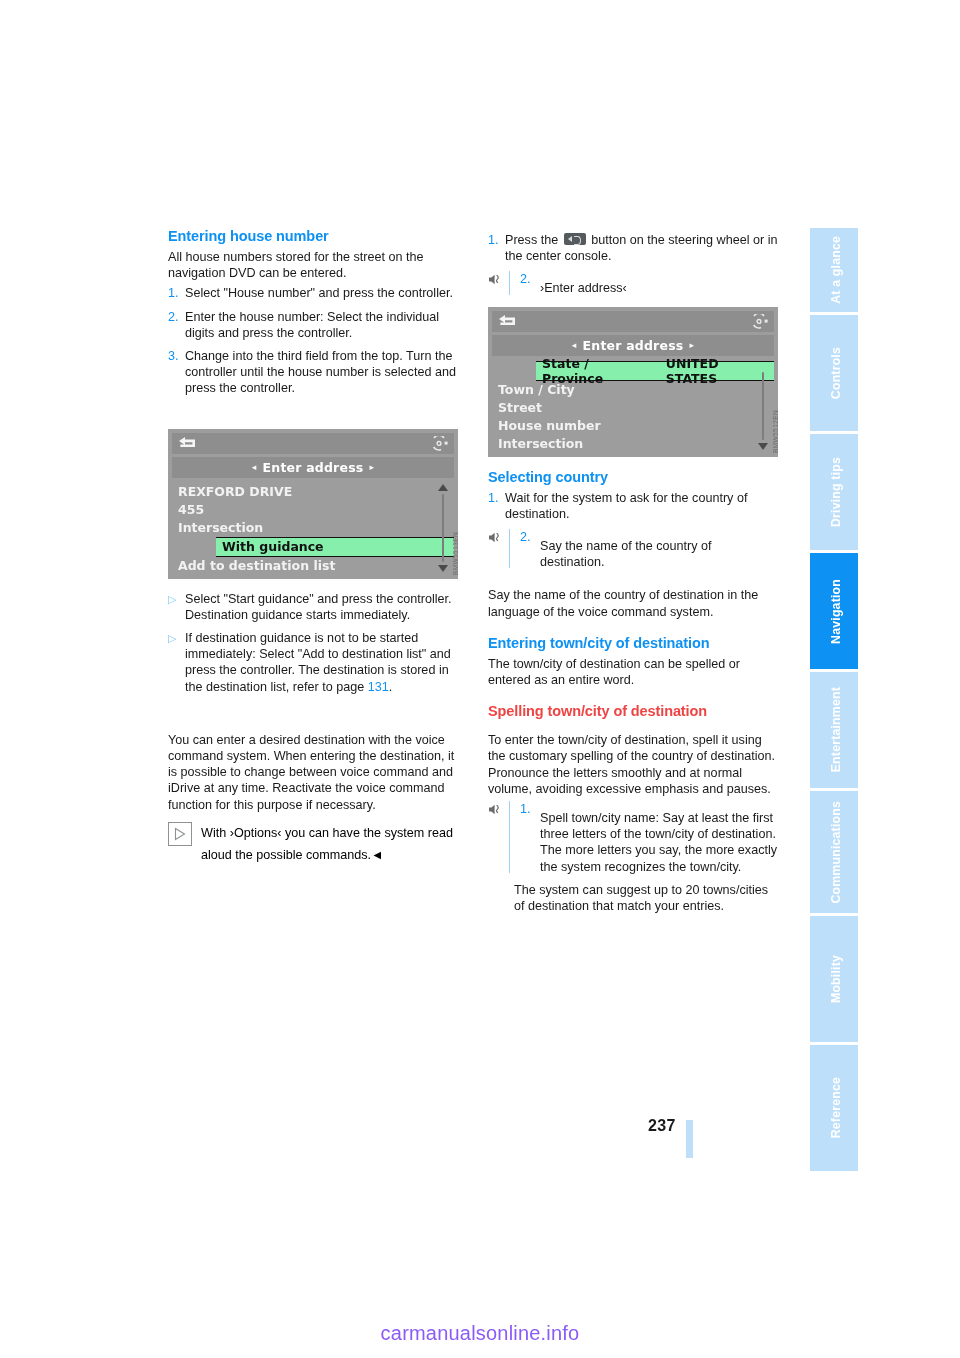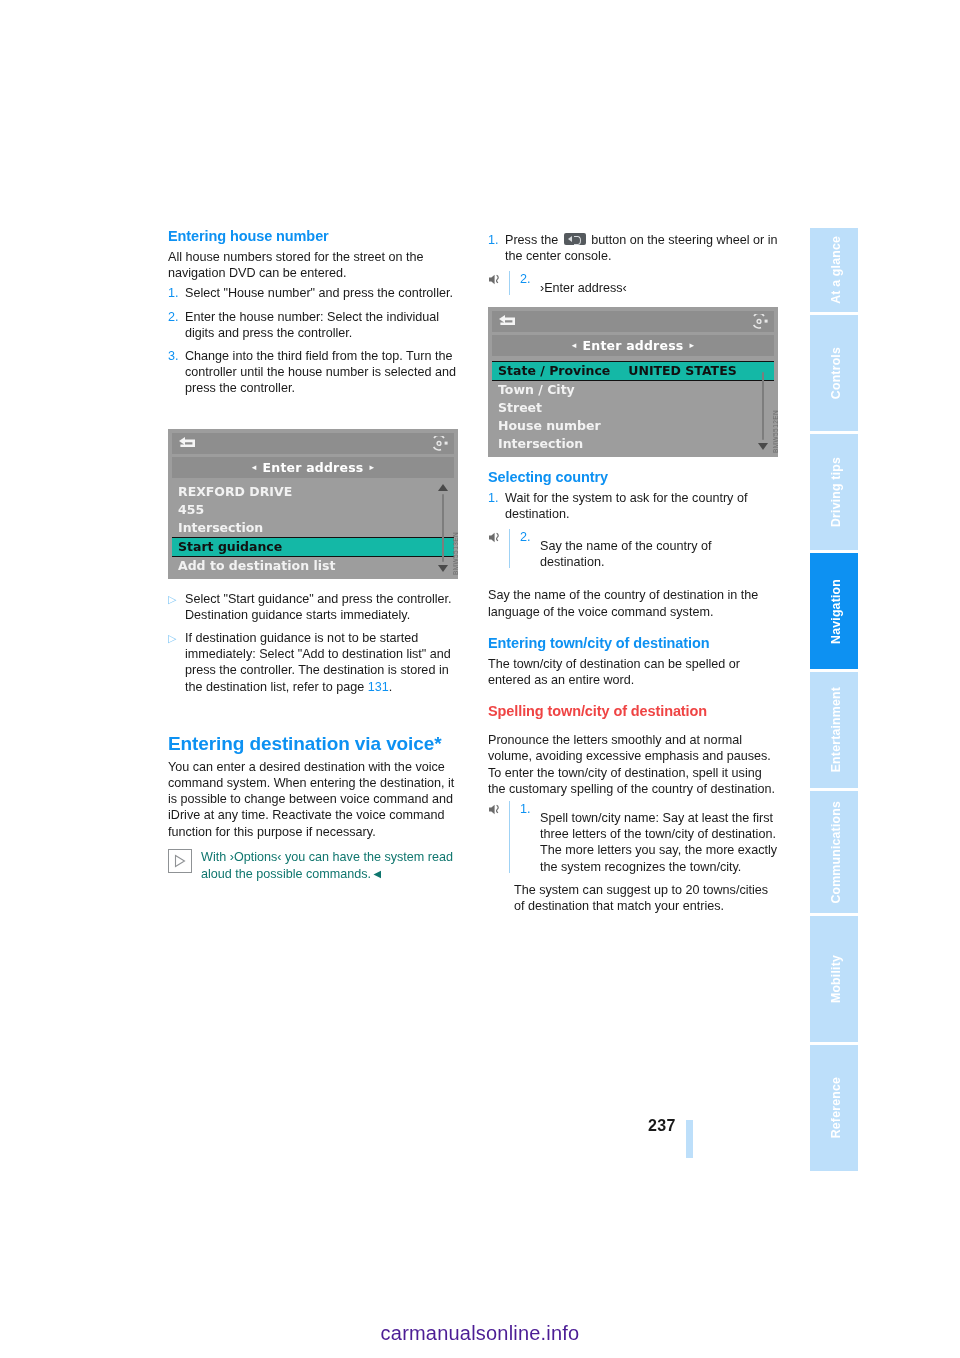--- a/index.html
+++ b/index.html
@@ -176,22 +176,22 @@
     border-top: 6.5px solid transparent;
     border-bottom: 6.5px solid transparent;
     border-left: 10px solid transparent;
     border-left-color: transparent;
     box-sizing: border-box;
   }
   .note-icon svg { position: absolute; left: 4px; top: 4px; }
   .note-txt {
     flex: 1 1 auto;
     font-size: 12.6px;
-    line-height: 17px;
-    color: #0f766e;
+    line-height: 22px;
+    color: #000000;
   }
   .pagelink { color: #0d91f2; margin-top: 36px; }
 
   
   .idrive {
     width: 290px;
     position: relative;
     background: #9d9d9d;
     font-family: "DejaVu Sans", sans-serif;
     margin: 10px 0 12px 0;
@@ -232,25 +232,26 @@
     display: flex;
     align-items: center;
     padding: 0 6px;
     color: #f2f2f2;
     font-size: 12.5px;
     font-weight: bold;
     box-sizing: border-box;
     position: relative;
   }
   .idrive-row.selected {
-    background: #14b8a6;
+    background: #86efac;
     color: #111111;
     border-top: 1.5px solid #111;
     border-bottom: 1.5px solid #111;
     height: 20px;
+    margin-left: 44px;
   }
   .idrive-row .val {
     margin-left: 18px;
     color: #111;
   }
   .idrive-scroll {
     position: absolute;
     right: 5px; top: 2px; bottom: 2px;
     width: 12px;
   }
@@ -332,21 +333,21 @@
     background: #bddffa;
   }
 
   .watermark {
     position: absolute;
     left: 0;
     top: 1322px;
     width: 960px;
     text-align: center;
     font-size: 20px;
-    color: #4c1d95;
+    color: #8b5cf6;
     letter-spacing: .2px;
   }
 </style>
 </head>
 <body>
 
 <div class="page">
 
   <div class="col col-left">
 
@@ -403,21 +404,21 @@
             <div class="idrive-row">
               <span>REXFORD DRIVE</span>
             </div>
             <div class="idrive-row">
               <span>455</span>
             </div>
             <div class="idrive-row">
               <span>Intersection</span>
             </div>
             <div class="idrive-row selected">
-              <span>Start guidance</span>
+              <span>With guidance</span>
             </div>
             <div class="idrive-row">
               <span>Add to destination list</span>
             </div>
 
             <div class="idrive-scroll">
               <div class="up"></div>
               <div class="track"></div>
               <div class="dn"></div>
             </div>
@@ -438,21 +439,20 @@
         <span class="txt">
           <span>If destination guidance is not to be started immediately:
 Select "Add to destination list" and press the controller.
 The destination is stored in the destination list, refer to page </span><span class="pagelink">131</span><span>.</span>
         </span>
       </div>
     </div>
 
     <div class="gap-xl"></div>
 
-    <h2 class="head-major big">Entering destination via voice*</h2>
 
     <p class="body">You can enter a desired destination with the voice command system. When entering the destination, it is possible to change between voice command and iDrive at any time. Reactivate the voice command function for this purpose if necessary.</p>
 
     <div class="note">
       <div class="note-icon">
         <svg width="14" height="14" viewBox="0 0 14 14">
           <path d="M2.5 1.5 L11.5 7 L2.5 12.5 Z" fill="none" stroke="#8f9295" stroke-width="1.1"></path>
         </svg>
       </div>
       <div class="note-txt">With ›Options‹ you can have the system read aloud the possible commands.◄</div>
@@ -569,22 +569,22 @@
     <div class="gap-m"></div>
 
     <h2 class="head-major">Entering town/city of destination</h2>
 
     <p class="body">The town/city of destination can be spelled or entered as an entire word.</p>
 
     <div class="gap-m"></div>
 
     <h3 class="head-minor">Spelling town/city of destination</h3>
 
+    <p class="body">To enter the town/city of destination, spell it using the customary spelling of the country of destination.</p>
     <p class="body">Pronounce the letters smoothly and at normal volume, avoiding excessive emphasis and pauses.</p>
-    <p class="body">To enter the town/city of destination, spell it using the customary spelling of the country of destination.</p>
 
     <div class="steps">
       <div class="voice-step">
         <div class="voice-gutter">
           <span class="mic-icon">
             <svg width="15" height="15" viewBox="0 0 15 15">
               <path d="M1 5.5 L3.4 5.5 L6.6 2.8 L6.6 12.2 L3.4 9.5 L1 9.5 Z" fill="#6b6b6b"></path>
               <path d="M8.6 3.2 C10.6 4.2 10.6 6.2 9.2 7.4 C8 8.5 8.6 10 10 10.8" stroke="#6b6b6b" stroke-width="1.2" fill="none"></path>
             </svg>
           </span>

